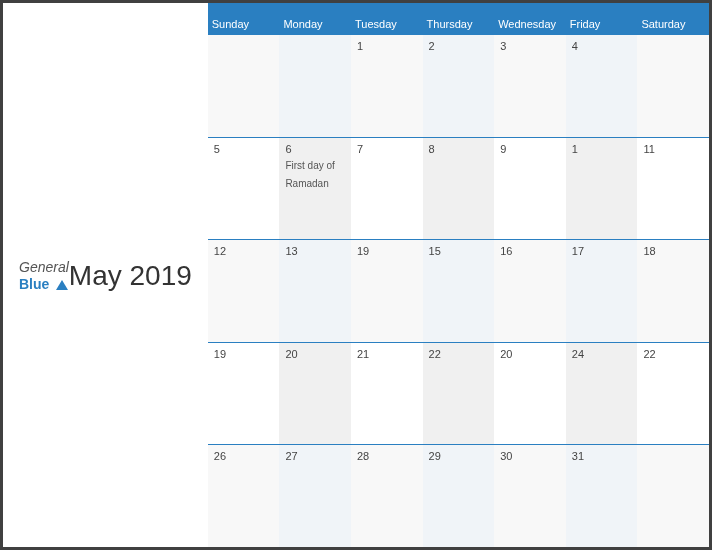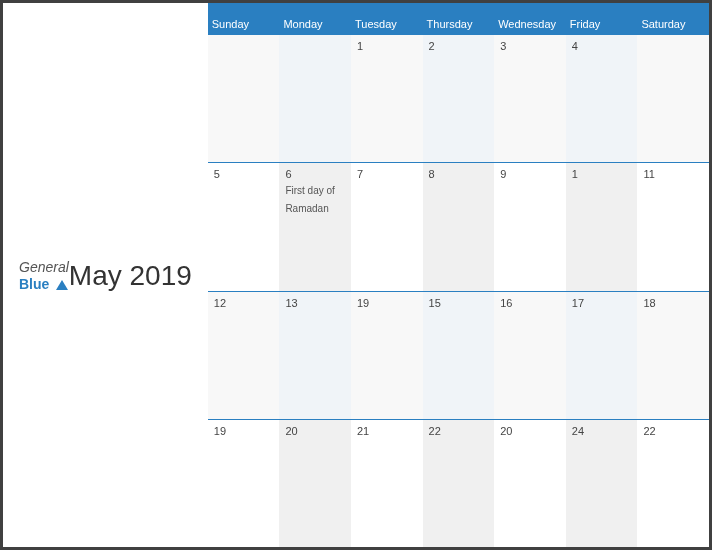--- a/index.html
+++ b/index.html
@@ -225,15 +225,36 @@
           <div class="day-cell">
             <span class="day-number">20</span>
           </div>
           <div class="day-cell">
             <span class="day-number">24</span>
           </div>
           <div class="day-cell">
             <span class="day-number">22</span>
           </div>
         </div>
+        <div class="week-row">
+          <div class="day-cell">
+            <span class="day-number">26</span>
+          </div>
+          <div class="day-cell">
+            <span class="day-number">27</span>
+          </div>
+          <div class="day-cell">
+            <span class="day-number">28</span>
+          </div>
+          <div class="day-cell">
+            <span class="day-number">29</span>
+          </div>
+          <div class="day-cell">
+            <span class="day-number">30</span>
+          </div>
+          <div class="day-cell">
+            <span class="day-number">31</span>
+          </div>
+          <div class="day-cell empty-cell"></div>
+        </div>
       </div>
   </div>
 </div>
 
 </body></html>

